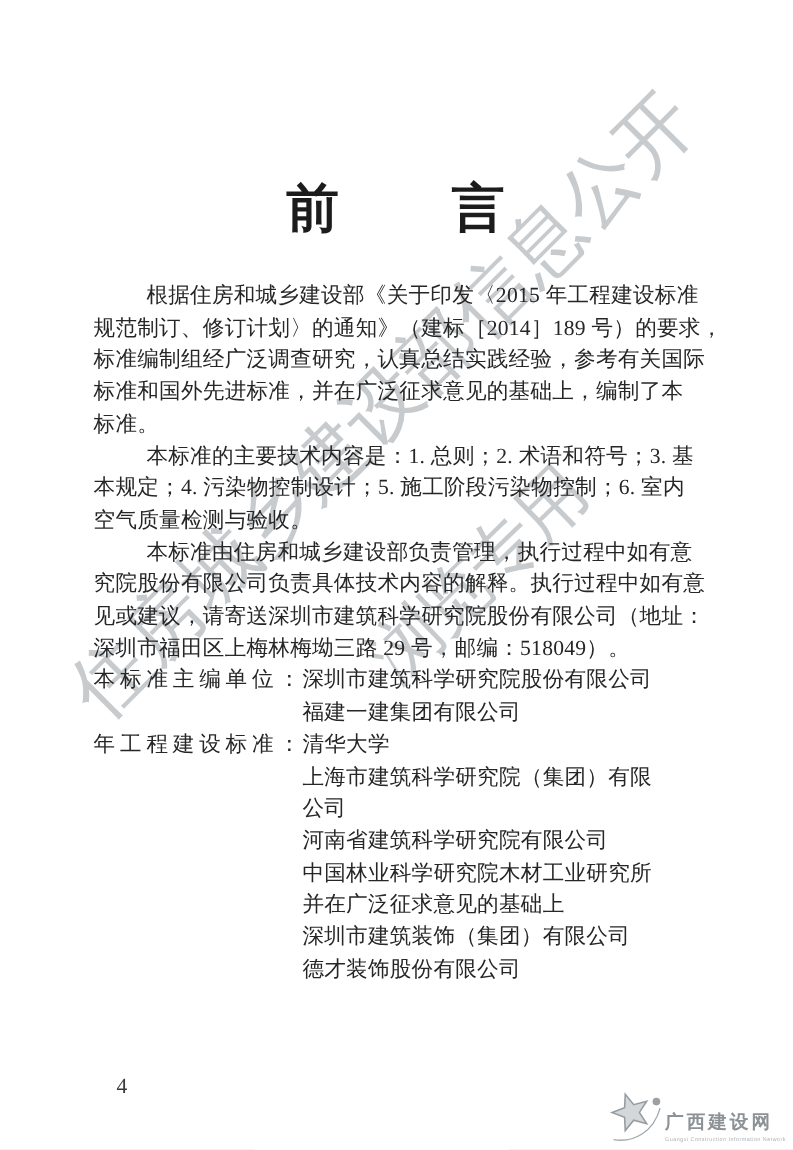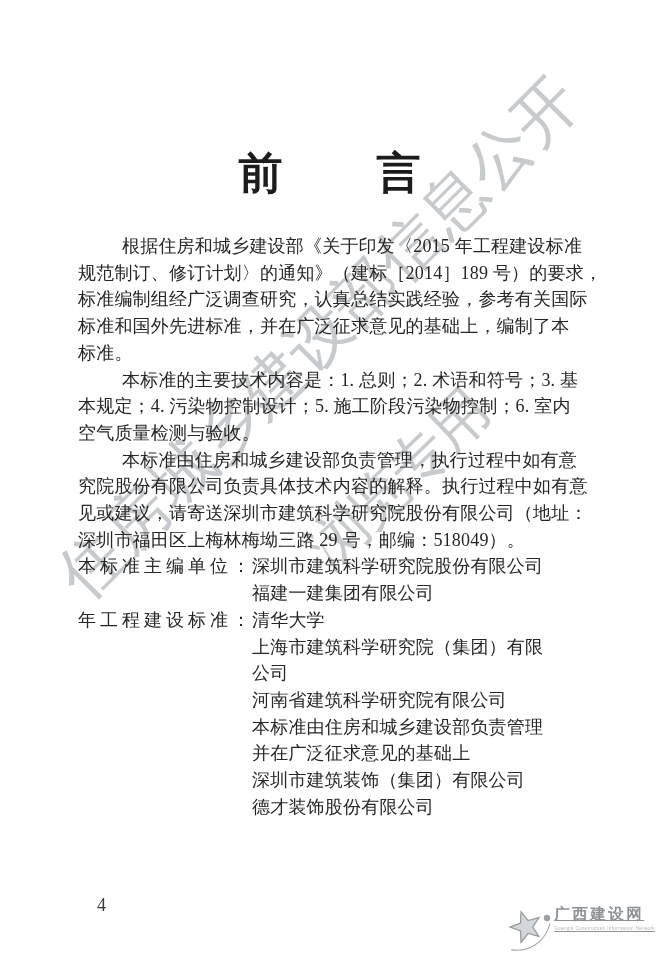--- a/index.html
+++ b/index.html
@@ -32,21 +32,21 @@
   .indent { text-indent:44px; }
   .editor-block { display:flex; align-items:flex-start; }
   .editor-label { width:174px; flex:none; letter-spacing:4px; white-space:nowrap; }
   .editor-units { flex:none; }
   
   .page-number {
     position:absolute; z-index:2; left:97px; top:895px; font-size:18px; color:#3a3a3a;
   }
   .logo {
     position:absolute; z-index:2; right:6px; bottom:6px;
-    display:flex; align-items:flex-start; color:#8d9296;text-decoration:underline;
+    display:flex; align-items:flex-end; color:#8d9296;
   }
   .logo svg { flex:none; }
   .logo-text { margin-left:3px; }
   .logo-name {
     font-size:15.5px; letter-spacing:2.5px; white-space:nowrap;
     color:#8d9296; font-weight:bold;
   }
   .logo-tagline {
     font-size:4.5px; letter-spacing:0.4px; color:#abb0b4; white-space:nowrap;
     font-family:"Liberation Sans","DejaVu Sans",sans-serif; margin-top:1px;
@@ -93,21 +93,21 @@
       </div>
     </div>
 
     <div class="editor-block">
       <div class="editor-label">年工程建设标准：</div>
       <div class="editor-units">
         <div class="line">清华大学</div>
         <div class="line">上海市建筑科学研究院（集团）有限</div>
         <div class="line">公司</div>
         <div class="line">河南省建筑科学研究院有限公司</div>
-        <div class="line">本标准由住房和城乡建设部负责管理</div>
+        <div class="line">中国林业科学研究院木材工业研究所</div>
         <div class="line">并在广泛征求意见的基础上</div>
         <div class="line">深圳市建筑装饰（集团）有限公司</div>
         <div class="line">德才装饰股份有限公司</div>
       </div>
     </div>
 
   </div>
 
   <div class="page-number">4</div>
 

